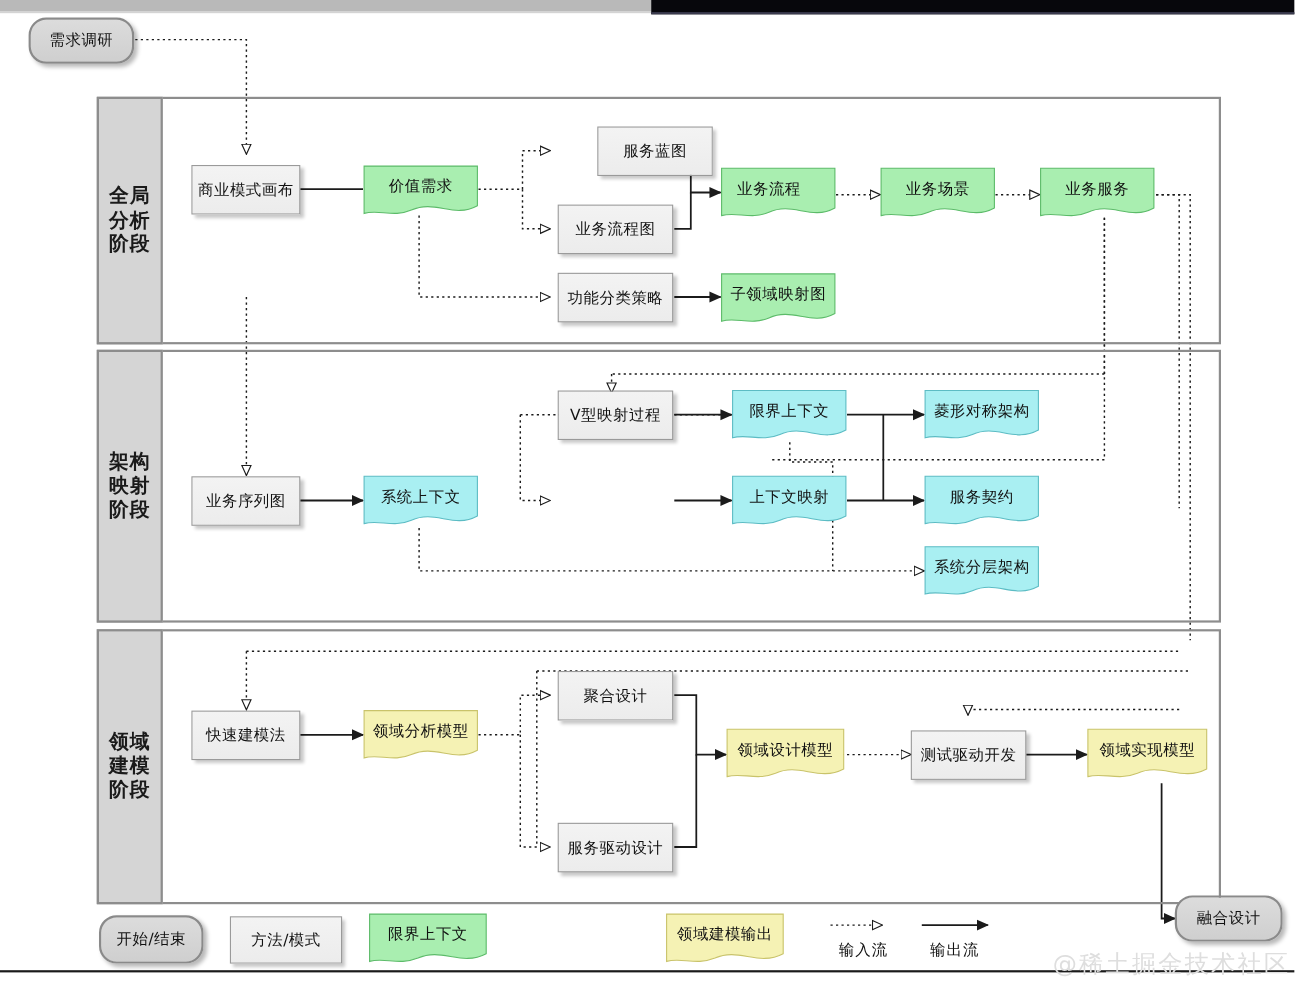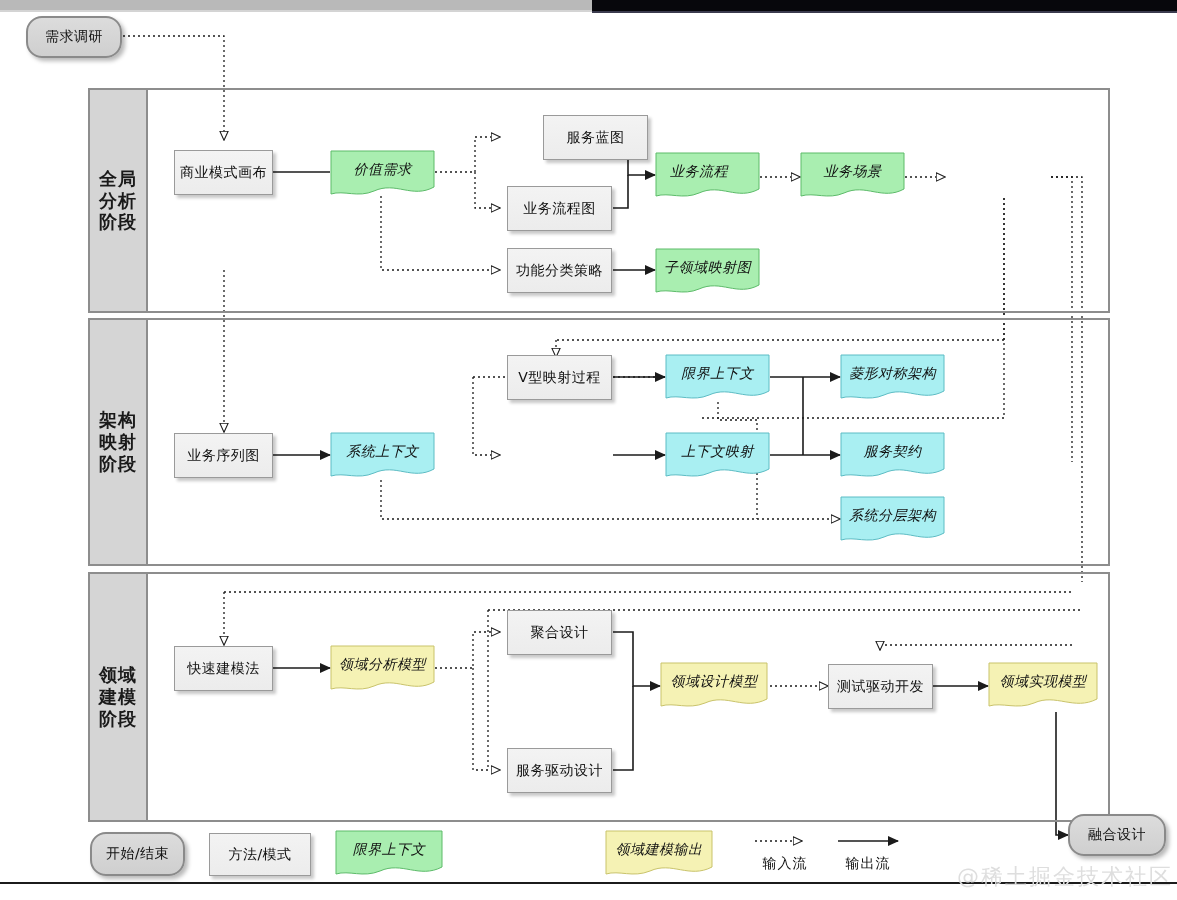--- a/index.html
+++ b/index.html
@@ -26,21 +26,21 @@
   
   .nodebox{position:absolute;box-sizing:border-box;display:flex;align-items:center;
       justify-content:center;text-align:center;
       background:linear-gradient(180deg,#f3f3f3 0%,#ececec 100%);
       border:1px solid #9a9a9a;
       box-shadow:3px 3px 3px rgba(0,0,0,0.22);
       font-size:14px;color:#111;letter-spacing:0.5px;
       font-family:"DejaVu Sans",sans-serif;}
 
   
-  .note{position:absolute;font-style:italic;}
+  .note{position:absolute;}
   .note svg{position:absolute;left:0;top:0;overflow:visible;}
   .note .ntext{position:absolute;left:0;top:0;width:100%;height:100%;
       display:flex;align-items:center;justify-content:center;
       font-size:14px;color:#111;letter-spacing:0.5px;padding-bottom:8px;
       box-sizing:border-box;font-family:"DejaVu Sans",sans-serif;}
 
   
   .term{position:absolute;box-sizing:border-box;display:flex;align-items:center;
       justify-content:center;border:2px solid #8a8a8a;border-radius:16px;
       background:linear-gradient(180deg,#dcdcdc 0%,#cfcfcf 100%);
@@ -191,20 +191,28 @@
       </div>
   </div>
   <div class="note" style="left:800px;top:152px;width:105px;height:48px;">
     <svg width="105" height="48" viewBox="0 0 105 48">
         <path d="M1,1 H104 V37 C82,49 66,31 44,41 C28,48 14,40 1,44 Z" fill="#a9eeb0" stroke="#5cbb69" stroke-width="1"></path>
       </svg>
     <div class="ntext">
         <span>业务场景</span>
       </div>
   </div>
+  <div class="note" style="left:945px;top:152px;width:105px;height:48px;">
+    <svg width="105" height="48" viewBox="0 0 105 48">
+        <path d="M1,1 H104 V37 C82,49 66,31 44,41 C28,48 14,40 1,44 Z" fill="#a9eeb0" stroke="#5cbb69" stroke-width="1"></path>
+      </svg>
+    <div class="ntext">
+        <span>业务服务</span>
+      </div>
+  </div>
   <div class="note" style="left:655px;top:248px;width:105px;height:48px;">
     <svg width="105" height="48" viewBox="0 0 105 48">
         <path d="M1,1 H104 V37 C82,49 66,31 44,41 C28,48 14,40 1,44 Z" fill="#a9eeb0" stroke="#5cbb69" stroke-width="1"></path>
       </svg>
     <div class="ntext">
         <span>子领域映射图</span>
       </div>
   </div>
 
   <div class="band" style="left:88px;top:318px;width:1022px;height:248px;"></div>

